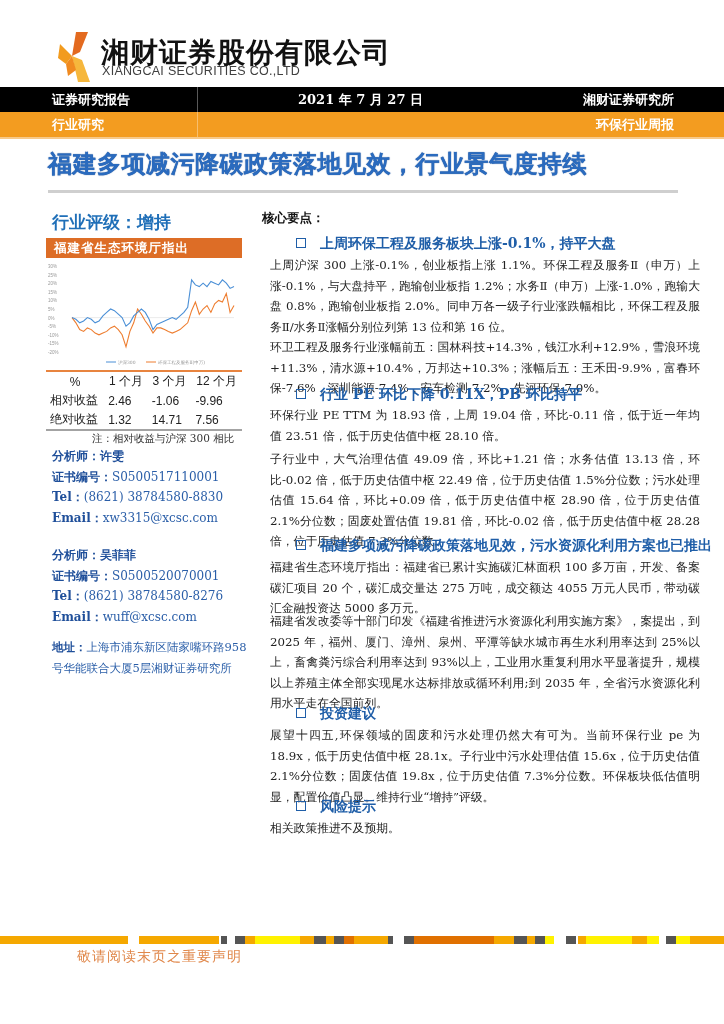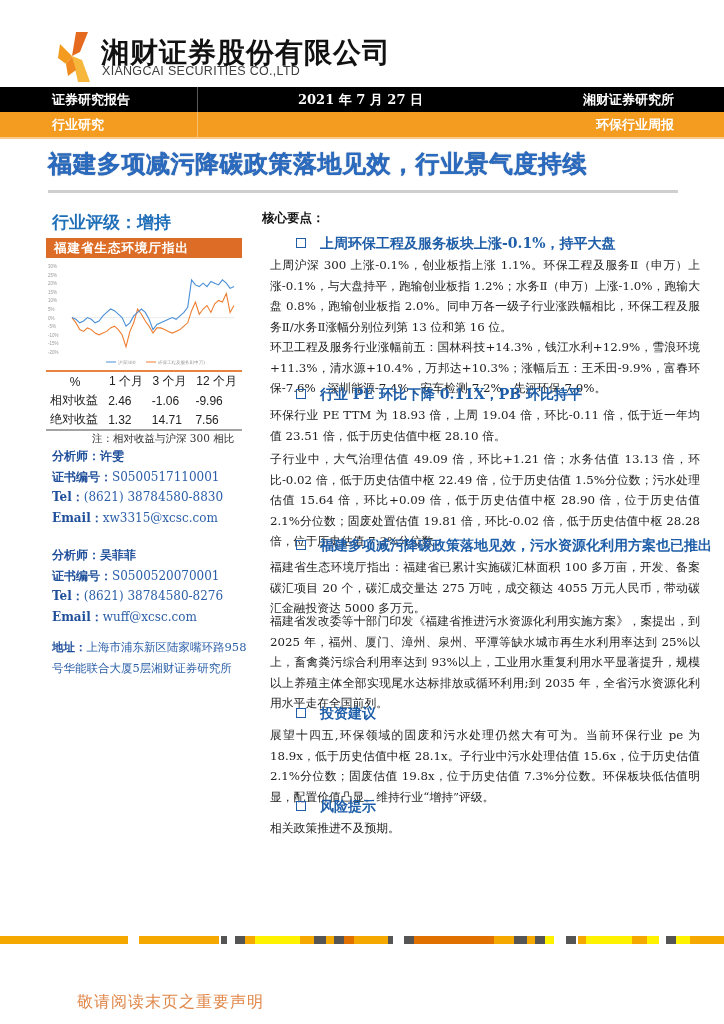--- a/index.html
+++ b/index.html
@@ -49,21 +49,21 @@
   .address .lbl { font-weight:bold; color:#1f4f9a; }
 
   
   .core { left:262px; top:210px; font-size:12.5px; font-weight:bold; color:#111; }
   .sec-head { position:absolute; left:256px; font-size:14px; font-weight:bold; color:#1f5ea8; white-space:nowrap;padding-left:40px; }
   .sec-head .box { display:inline-block; width:8px; height:8px; border:1.5px solid #1f5ea8; margin-right:14px; vertical-align:middle; position:relative; top:-1px; }
   .para { position:absolute; left:270px; width:430px; font-size:11.8px; line-height:20.5px; color:#222; text-align:justify; }
 
   
   .footer-stripe { left:0; top:936px; width:724px; height:8px; }
-  .footer-note { left:77px; top:992px; font-size:16px; color:#e0874a; letter-spacing:1px;text-align:right; }
+  .footer-note { left:77px; top:948px; font-size:14px; color:#e0874a; letter-spacing:1px;text-align:right; }
 </style>
 </head>
 <body>
 
 <div class="abs logo">
   <svg class="logo-mark" viewBox="0 0 40 55">
     <path d="M18 2 L30 2 L22 22 L14 26 Z" fill="#e36a1f"></path>
     <path d="M2 14 L14 26 L8 34 L0 28 Z" fill="#f29b1e"></path>
     <path d="M14 26 L24 30 L32 52 L20 52 Z" fill="#f6b73c"></path>
     <path d="M8 34 L14 26 L18 40 L10 46 Z" fill="#f08a20"></path>

